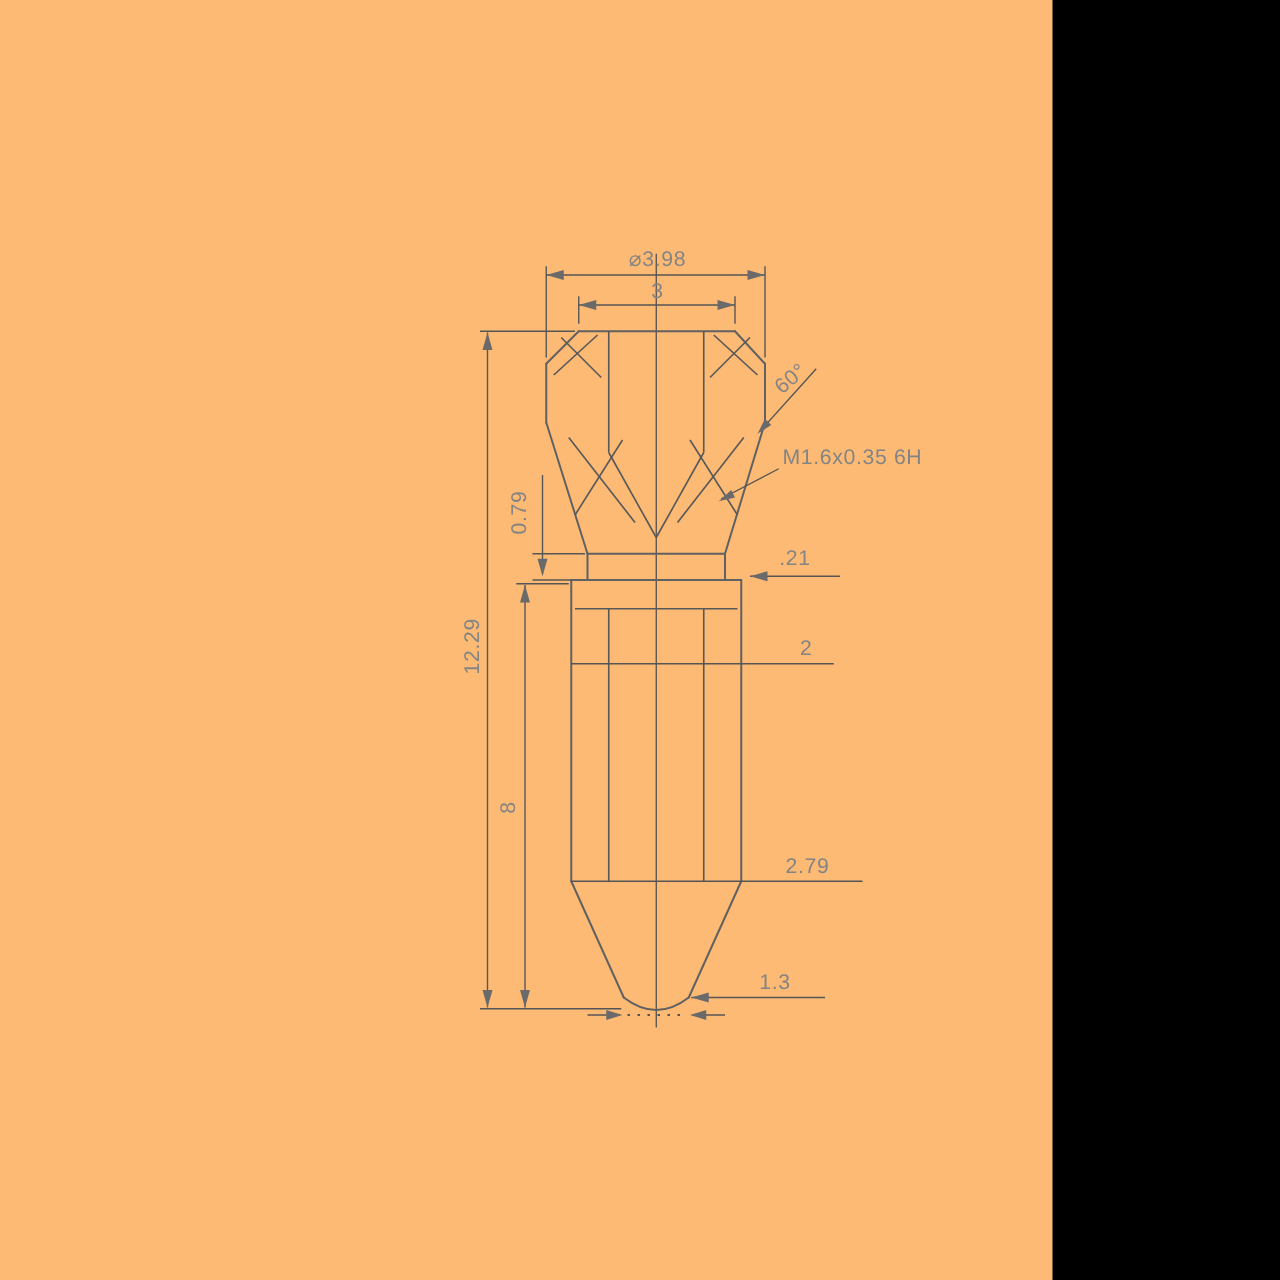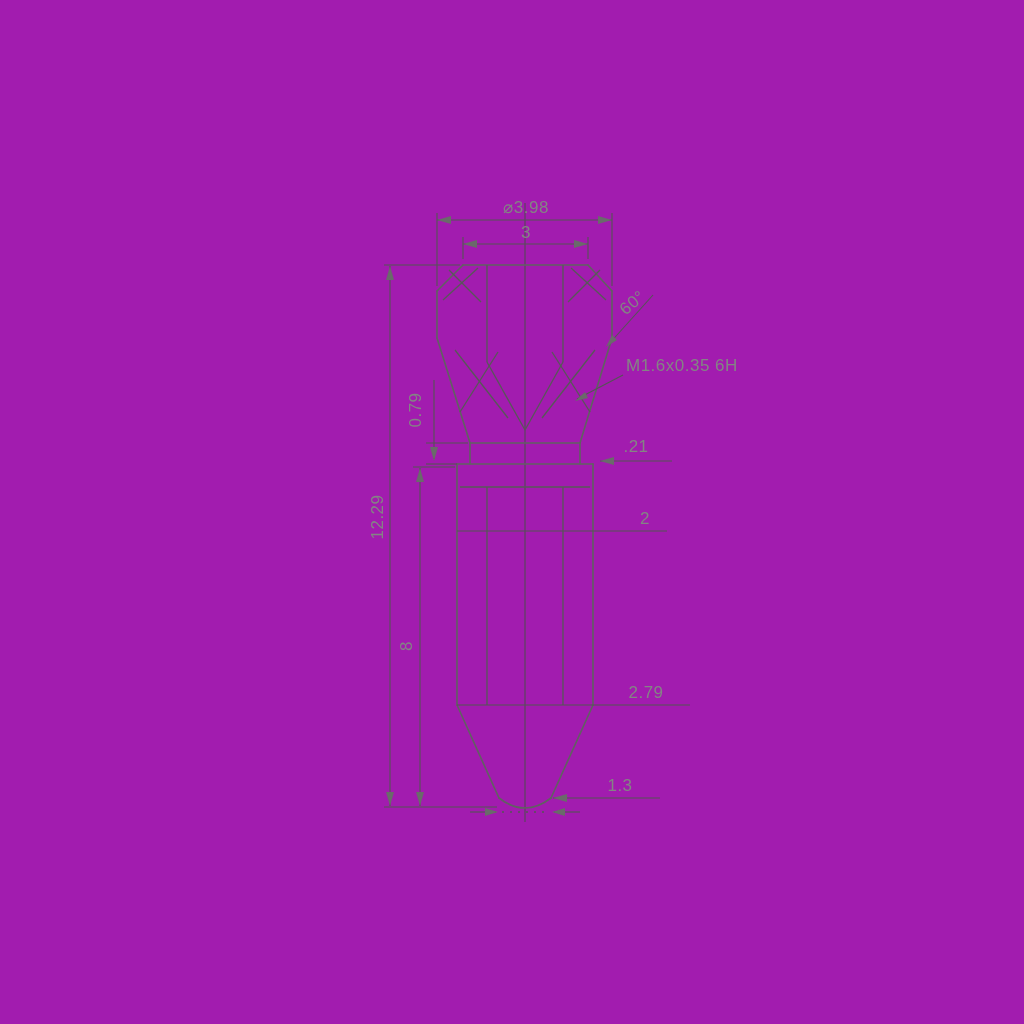--- a/index.html
+++ b/index.html
@@ -1,20 +1,20 @@
 <!DOCTYPE html>
 <html><head>
 <meta charset="utf-8">
 <style>
   html,body{
     margin:0;padding:0;width:1024px;height:1024px;
     background:#000;overflow:hidden;
     font-family:"Liberation Sans", sans-serif;
   }
-  .stage{position:relative;width:1024px;height:1024px;background:#a21caf;}
+  .stage{position:relative;width:842px;height:1024px;background:#fdba74;}
   svg{display:block;}
   .part{stroke:#616161;stroke-width:1.6;fill:none;stroke-linecap:round;}
   .inner{stroke:#585858;stroke-width:1.3;fill:none;}
   .center{stroke:#4c4c4c;stroke-width:1;fill:none;}
   .dim{stroke:#555555;stroke-width:1.1;fill:none;}
   .dot{stroke:#555555;stroke-width:1.6;stroke-dasharray:2 6;fill:none;}
   .ah{fill:#6a6a6a;stroke:none;}
   text{fill:#848484;font-size:17px;letter-spacing:0.5px;}
 </style>
 </head>

